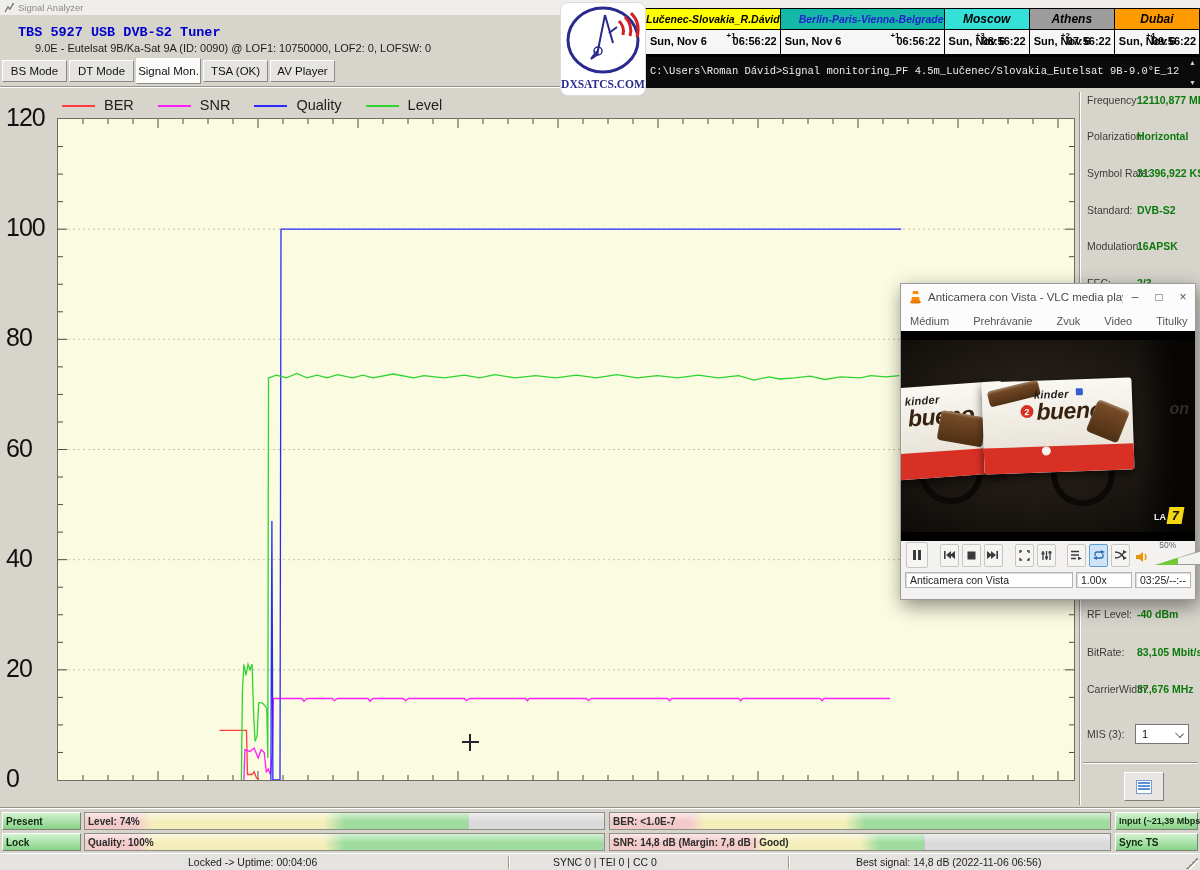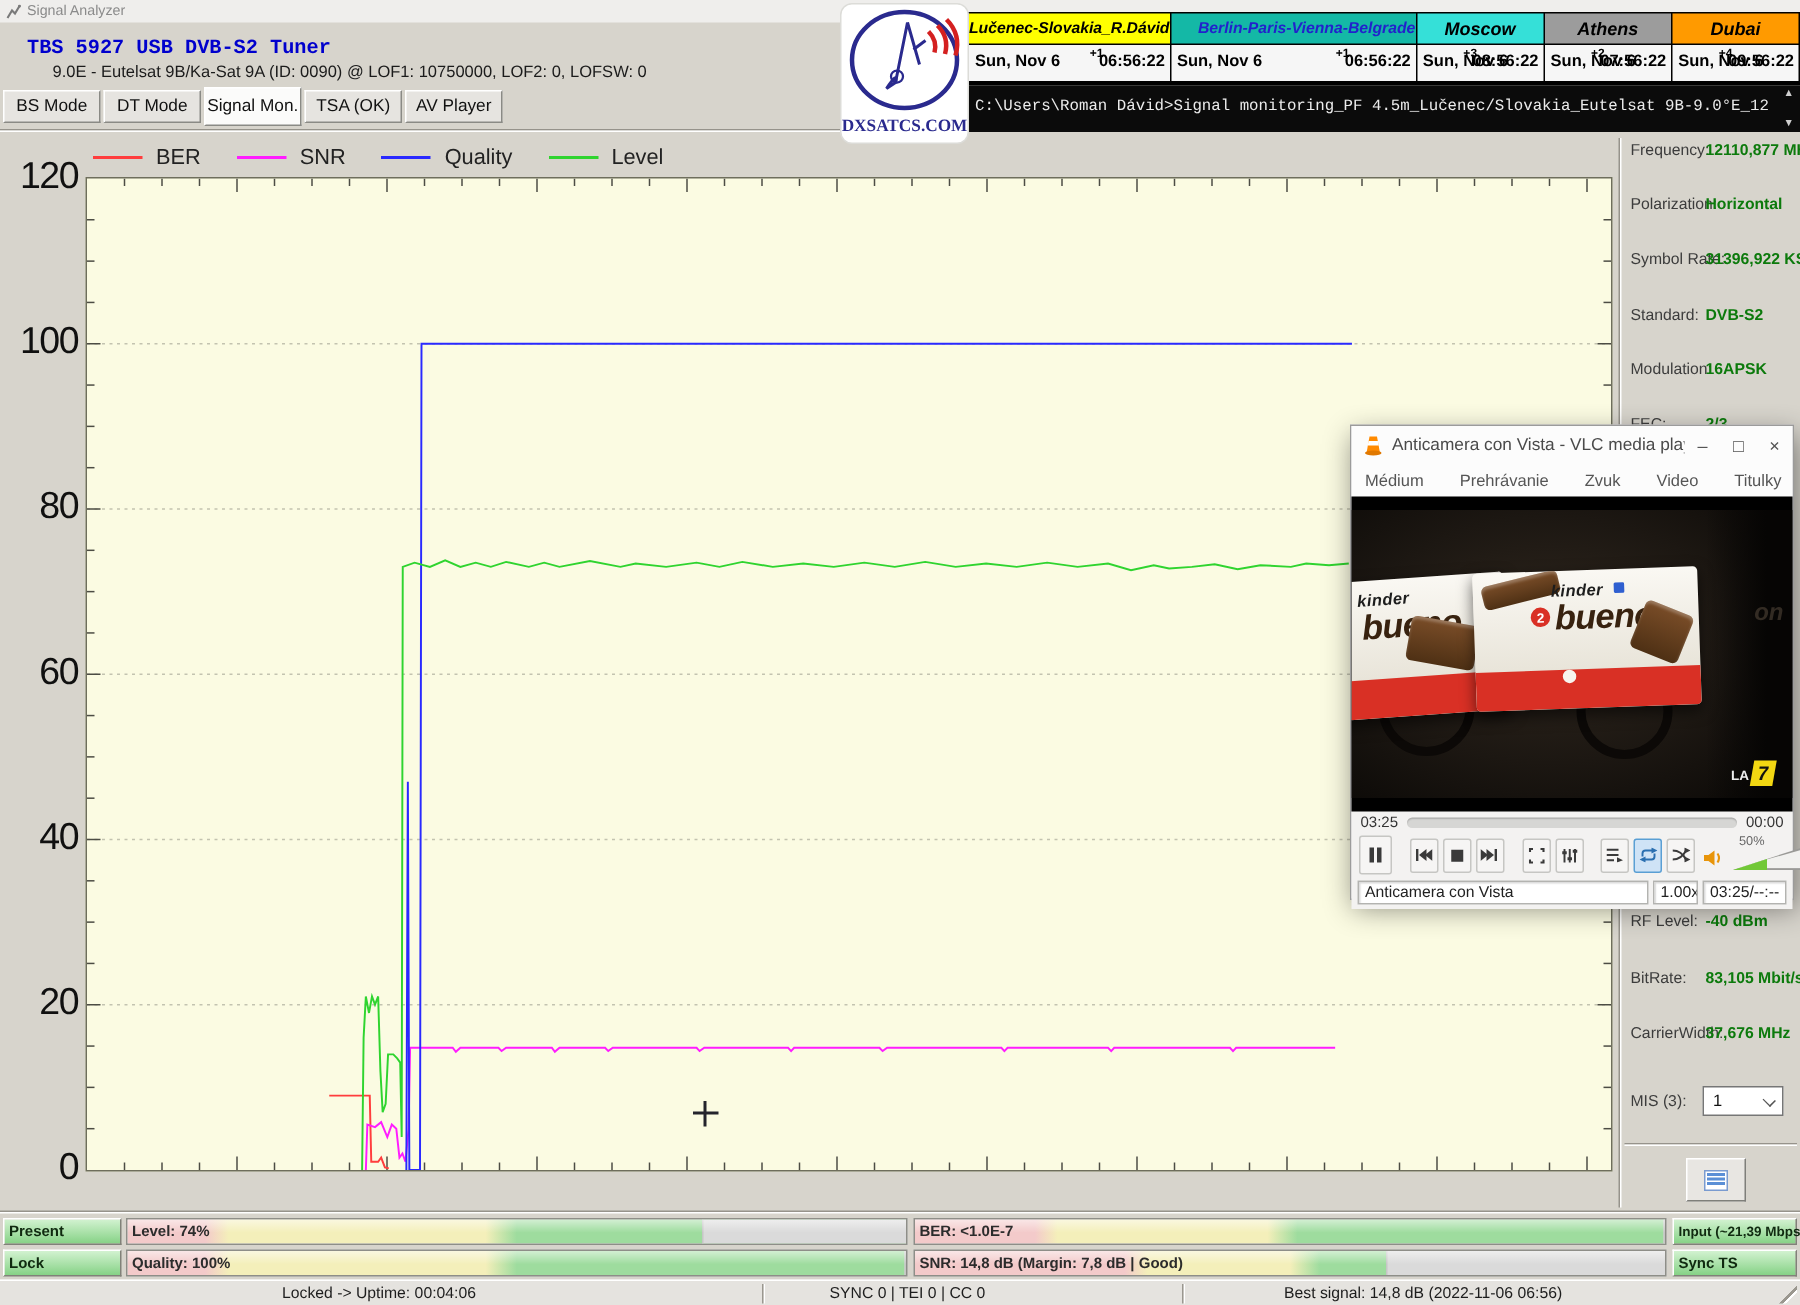--- a/index.html
+++ b/index.html
@@ -18,21 +18,21 @@
   .tab{position:absolute;top:60px;height:22px;width:65px;background:#e6e4e0;border:1px solid;border-color:#ffffff #8a8a85 #8a8a85 #ffffff;font-size:11.5px;color:#111;display:flex;align-items:center;justify-content:center;box-sizing:border-box;}
   .tab.active{top:58px;height:26px;background:#fbfbfa;z-index:3;}
   .tabgroove{position:absolute;left:0;top:86px;width:646px;height:0;border-top:1px solid #96938b;border-bottom:1px solid #fff;}
 
   
   .legend{position:absolute;left:62px;top:97px;display:flex;gap:24px;align-items:center;font-size:14.5px;color:#222;}
   .legend .sw{display:inline-block;width:33px;height:2px;margin-right:9px;vertical-align:middle;}
 
   
   .plot{position:absolute;left:57px;top:118px;width:1016px;height:661px;background:#fbfbe2;border:1px solid #6e6e5c;box-sizing:content-box;}
-  .ylab{position:absolute;right:4px;width:46px;text-align:right;font-size:25px;color:#101010;font-weight:400;letter-spacing:-1px;}
+  .ylab{position:absolute;right:4px;width:46px;font-size:25px;color:#101010;font-weight:400;letter-spacing:-1px;}
   .ylabwrap{position:absolute;left:6px;top:0;width:50px;height:870px;pointer-events:none;}
   .crosshair{position:absolute;left:462px;top:734px;width:17px;height:17px;}
   .crosshair:before{content:"";position:absolute;left:0;top:7px;width:17px;height:2px;background:#24242c;}
   .crosshair:after{content:"";position:absolute;left:7px;top:0;width:2px;height:17px;background:#24242c;}
 
   
   .vgroove{position:absolute;left:1079px;top:92px;height:713px;width:0;border-left:1px solid #96938b;border-right:1px solid #fff;}
   .prow-l{position:absolute;left:1087px;font-size:10.5px;color:#3c3c3c;}
   .prow-v{position:absolute;left:1137px;font-size:10.5px;color:#0c7a0c;font-weight:bold;white-space:nowrap;}
   .mis-dd{position:absolute;left:1135px;top:724px;width:54px;height:20px;background:#fff;border:1px solid #767676;box-sizing:border-box;font-size:11px;color:#111;display:flex;align-items:center;padding-left:6px;}
@@ -446,25 +446,20 @@
           <div class="choc" style="right:8px;top:26px;width:34px;height:34px;transform:rotate(24deg);"></div>
         </div>
         <div class="glass"></div>
         <div class="glasstxt">on</div>
         <div class="la7">
           <span class="la">LA</span>
           <span class="seven">7</span>
         </div>
       </div>
     </div>
-    <div class="vlc-seek">
-      <span>03:25</span>
-      <div class="track"></div>
-      <span>00:00</span>
-    </div>
     <div class="vlc-ctrl">
       <div class="cbtn big">
         <svg width="10" height="12" viewBox="0 0 10 12">
             <rect x="1" y="1" width="3" height="10" fill="#3a3a3a"></rect>
             <rect x="6" y="1" width="3" height="10" fill="#3a3a3a"></rect>
           </svg>
       </div>
       <div class="cgap"></div>
       <div class="cbtn">
         <svg width="12" height="10" viewBox="0 0 12 10">
@@ -527,21 +522,21 @@
           <path d="M10 3 Q12 6 10 9" stroke="#e8950a" stroke-width="1.4" fill="none"></path>
         </svg>
         <div class="tri">
           <div class="inner"></div>
           <div class="fill" style="width: 50%;"></div>
         </div>
       </div>
     </div>
     <div class="vlc-status">
       <div class="sunken" style="flex:1">Anticamera con Vista</div>
-      <div class="sunken" style="width:30px">1.00x</div>
+      <div class="sunken" style="width:56px">1.00x</div>
       <div class="sunken" style="width:56px">03:25/--:--</div>
     </div>
   </div>
 
   <div class="hgroove-bottom"></div>
 
   <div class="sidebox" style="left:2px;top:812px;">Present</div>
   <div class="meter grad-a" style="left:84px;top:812px;width:521px;">
     <div class="fillbg"></div>
       <div class="meter-rest" style="width: 26%;"></div>

